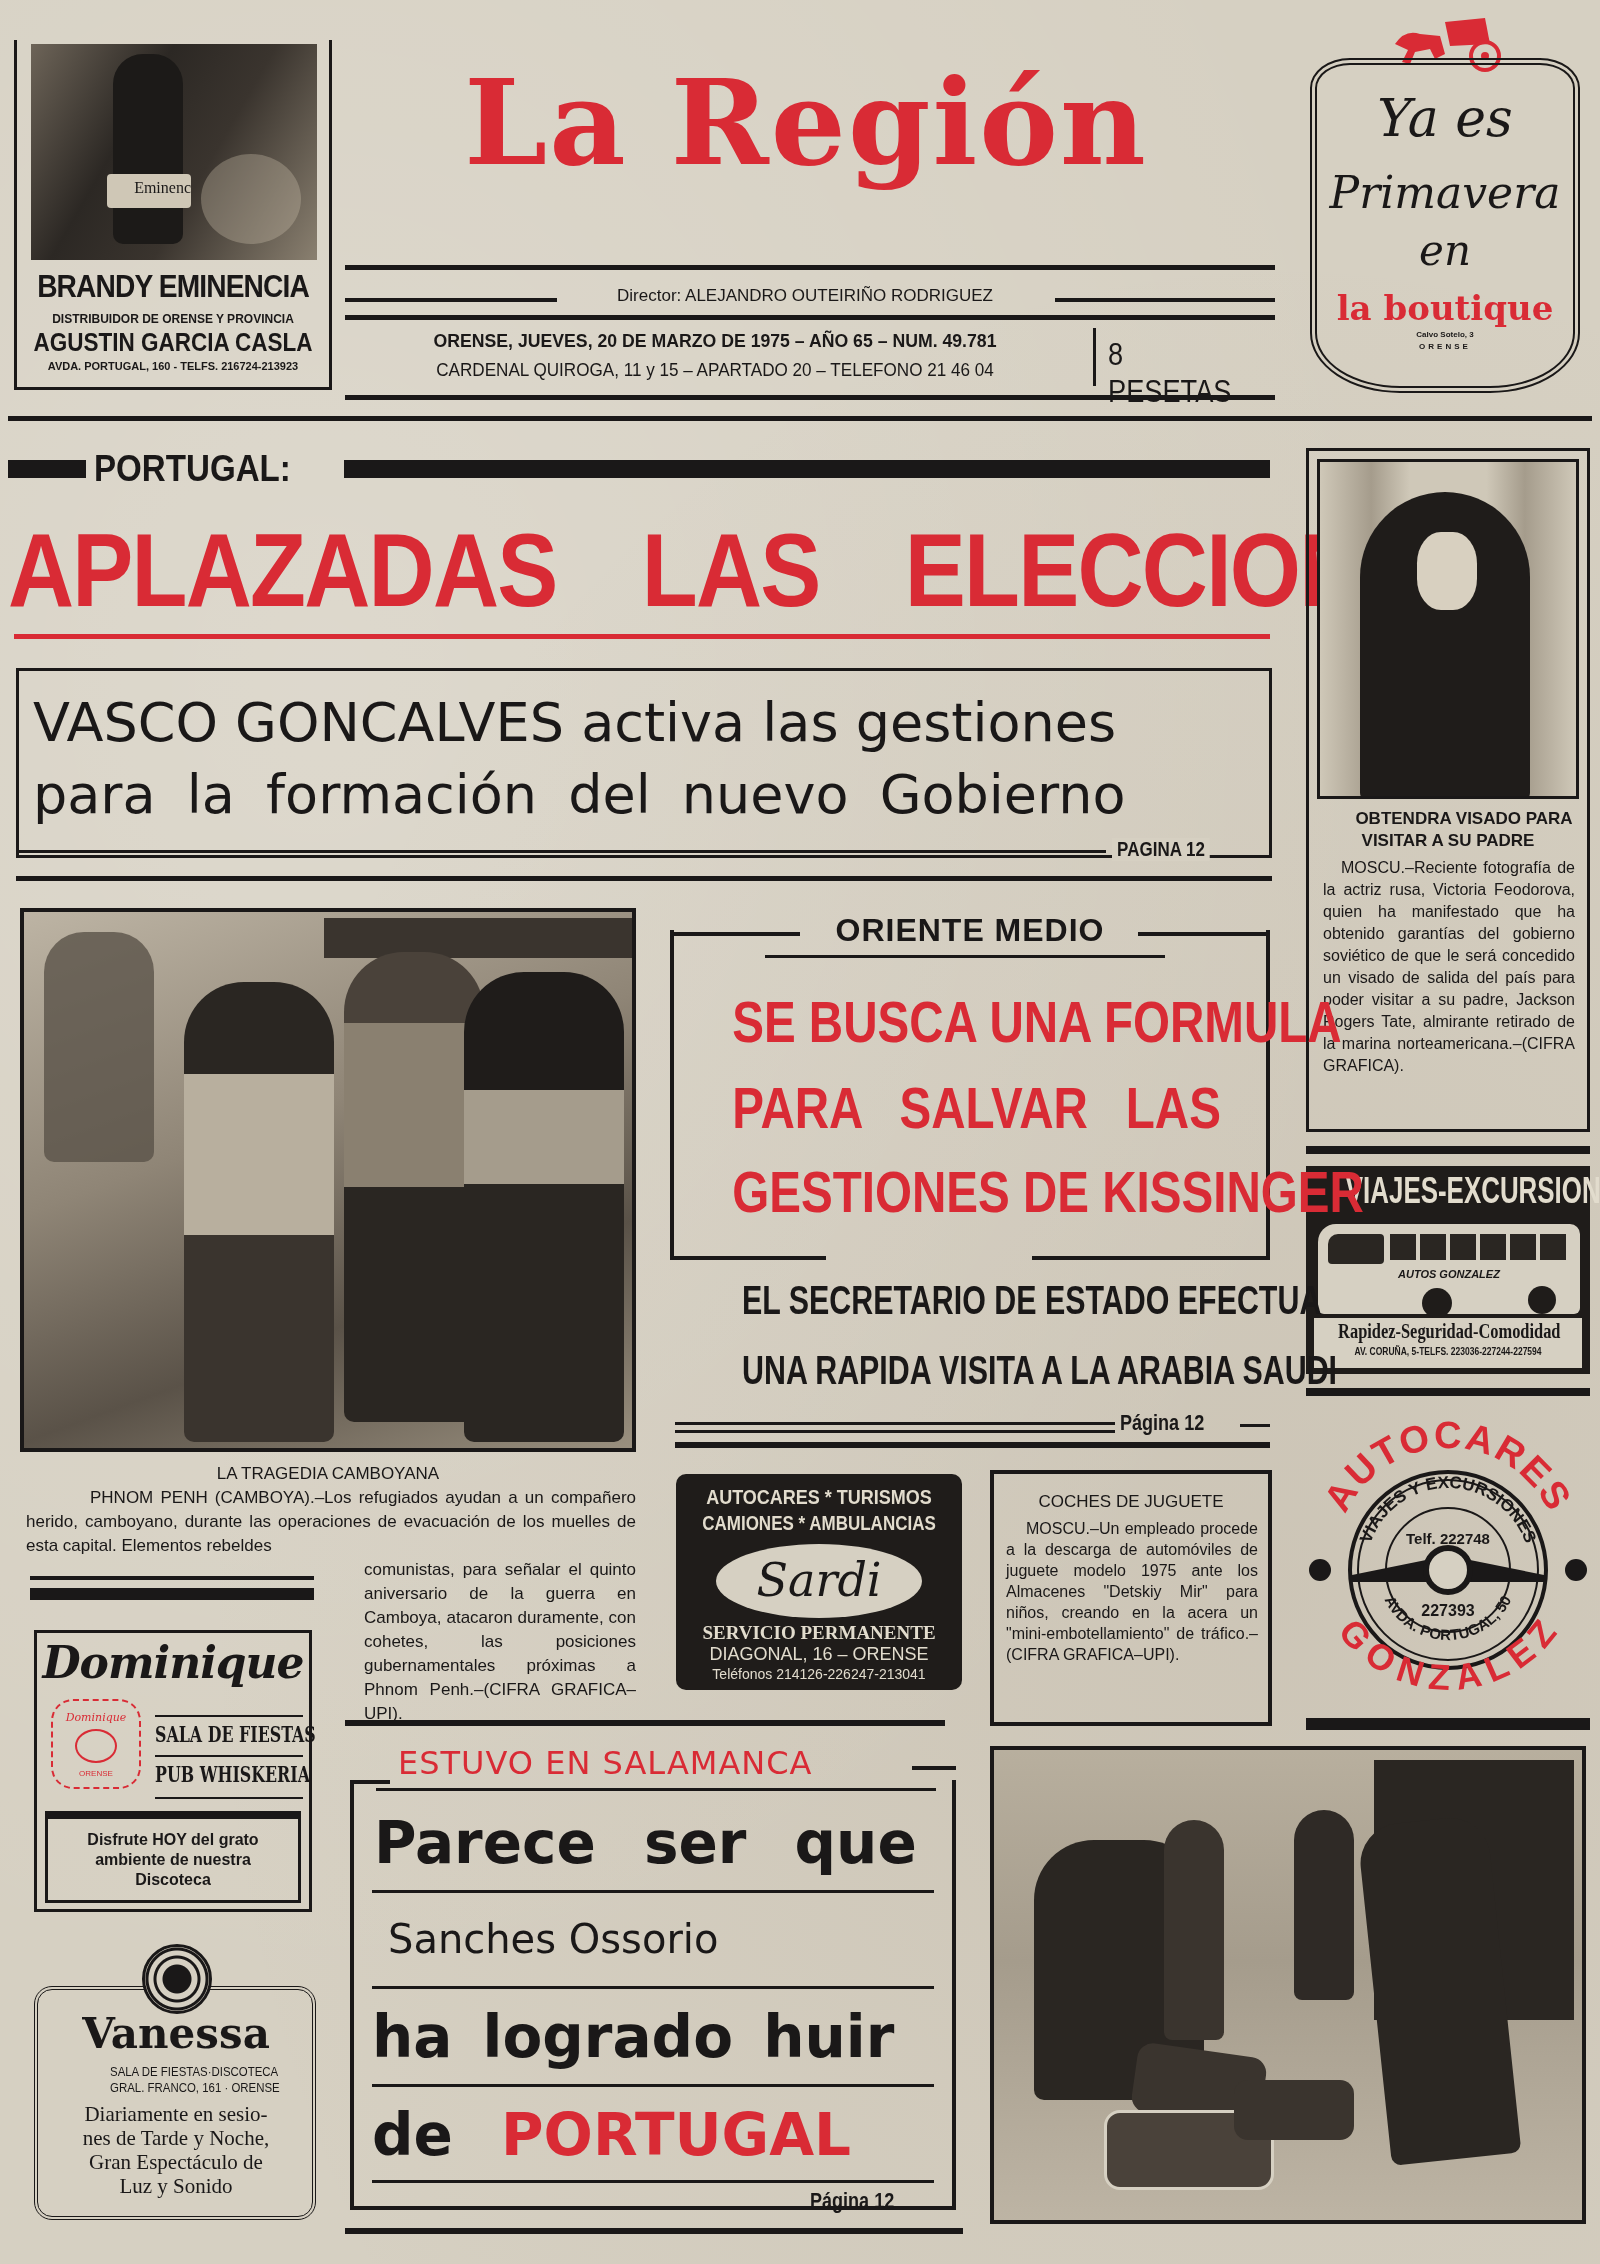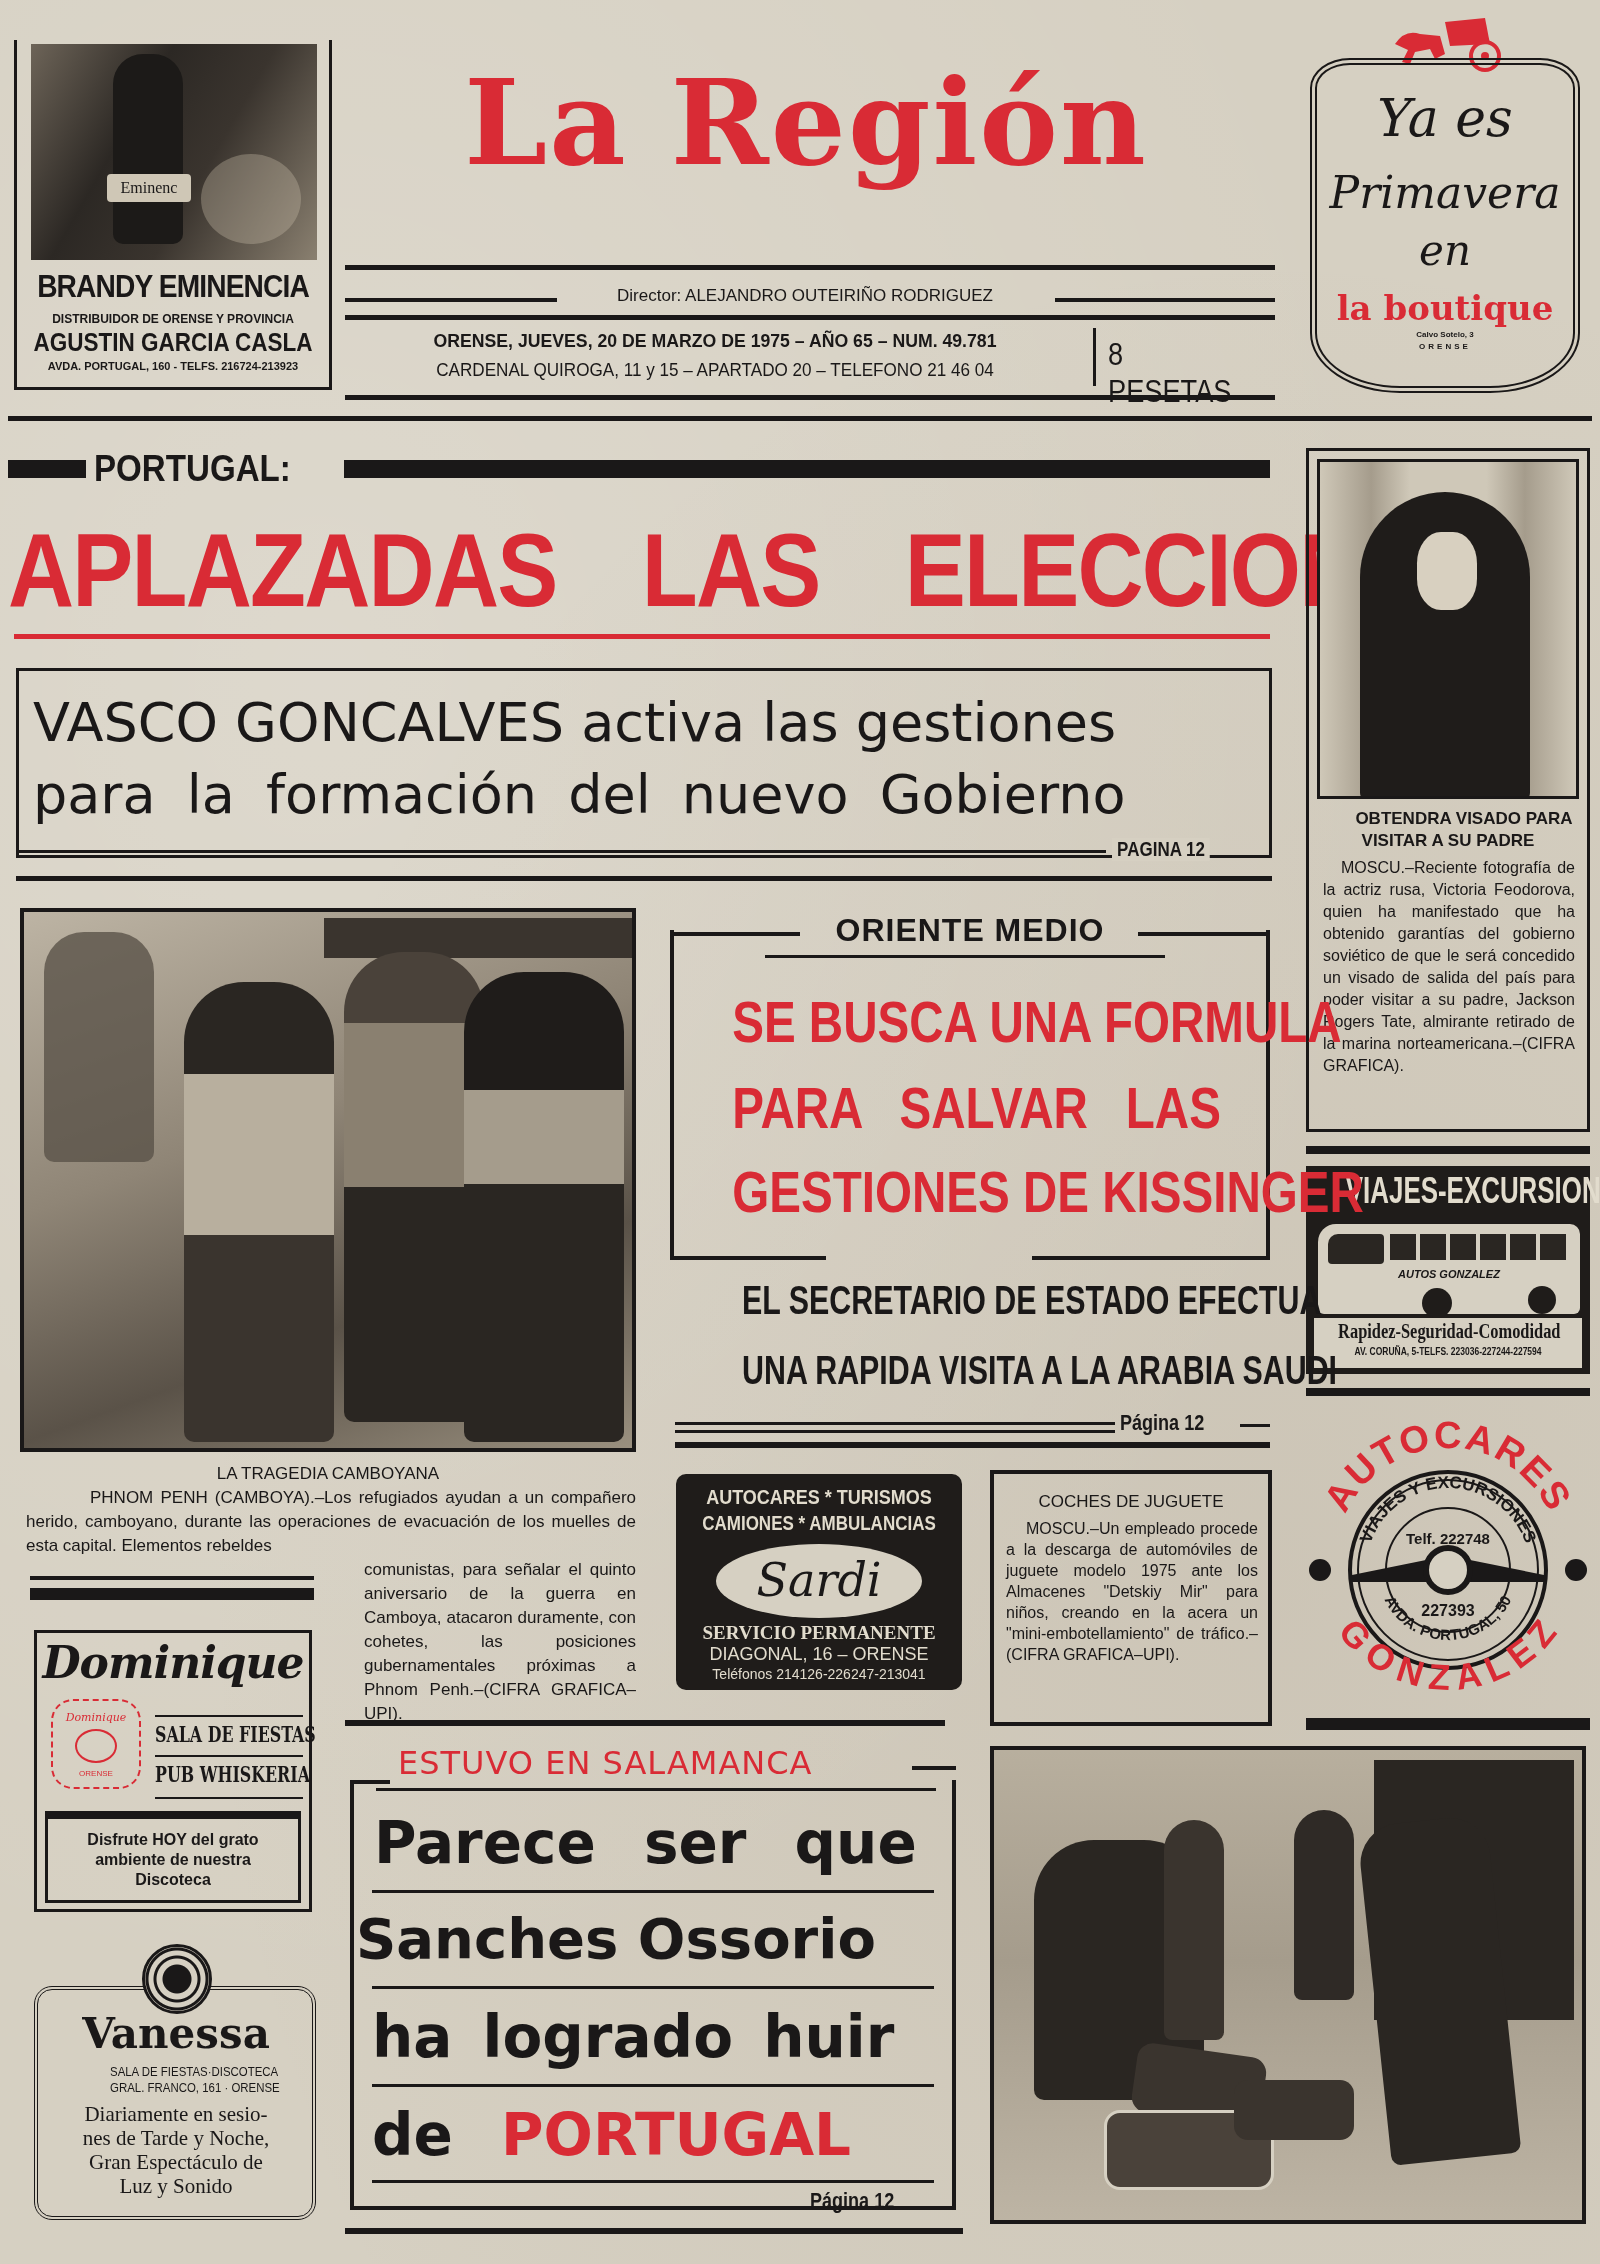--- a/index.html
+++ b/index.html
@@ -30,21 +30,21 @@
   .center { text-align: center; }
 </style>
 </head>
 <body>
 
 <div class="page">
 
   <div class="abs" style="left:14px;top:40px;width:318px;height:350px;border-right:3px solid #1a1818;border-bottom:3px solid #1a1818;border-left:3px solid #1a1818;">
     <div class="abs" style="left:14px;top:4px;width:286px;height:216px;background:linear-gradient(120deg,#6d6458 0%,#2c2824 35%,#3a342e 60%,#8a8070 100%);">
       <div class="abs" style="left:82px;top:10px;width:70px;height:190px;background:#1c1a18;border-radius:30px 30px 10px 10px;"></div>
-      <div class="abs" style="left:76px;top:130px;width:84px;height:28px;background:#cfc7b6;color:#1a1818;font-family:'Liberation Serif',serif;font-size:16px;text-align:center;line-height:28px;border-radius:4px;">Eminenc</div>
+      <div class="abs" style="left:76px;top:130px;width:84px;height:34px;background:#cfc7b6;color:#1a1818;font-family:'Liberation Serif',serif;font-size:16px;text-align:right;line-height:28px;border-radius:4px;">Eminenc</div>
       <div class="abs" style="left:170px;top:110px;width:100px;height:90px;border-radius:50%;background:rgba(200,190,170,0.35);"></div>
     </div>
     <div class="abs center" style="left:0;top:228px;width:312px;font-size:32px;font-weight:700;letter-spacing:-1px;transform:scaleX(0.88);transform-origin:center;">BRANDY EMINENCIA</div>
     <div class="abs center" style="left:0;top:272px;width:312px;font-size:12px;font-weight:700;">DISTRIBUIDOR DE ORENSE Y PROVINCIA</div>
     <div class="abs center" style="left:0;top:288px;width:312px;font-size:25px;font-weight:700;transform:scaleX(0.9);transform-origin:center;">AGUSTIN GARCIA CASLA</div>
     <div class="abs center" style="left:0;top:320px;width:312px;font-size:11px;font-weight:700;">AVDA. PORTUGAL, 160 - TELFS. 216724-213923</div>
   </div>
 
   <div class="abs red" style="left:336px;top:58px;width:940px;font-family:'DejaVu Serif',serif;font-weight:700;font-size:118px;line-height:130px;letter-spacing:2px;text-align:center;">La Región</div>
 
@@ -242,21 +242,21 @@
 
   <div class="rule" style="left:345px;top:1720px;width:600px;height:6px;"></div>
   <div class="abs red" style="left:398px;top:1744px;font-family:'DejaVu Sans',sans-serif;font-size:32px;letter-spacing:1px;">ESTUVO EN SALAMANCA</div>
   <div class="rule" style="left:376px;top:1788px;width:560px;height:3px;"></div>
   <div class="abs" style="left:350px;top:1780px;width:606px;height:430px;border-left:4px solid #1a1818;border-right:4px solid #1a1818;border-bottom:4px solid #1a1818;"></div>
   <div class="rule" style="left:350px;top:1780px;width:40px;height:4px;"></div>
   <div class="rule" style="left:912px;top:1766px;width:44px;height:4px;"></div>
 
   <div class="abs" style="left:374px;top:1808px;width:560px;font-family:'DejaVu Sans',sans-serif;font-weight:700;font-size:58px;line-height:70px;word-spacing:28px;white-space:nowrap;">Parece ser que</div>
   <div class="rule" style="left:372px;top:1890px;width:562px;height:3px;"></div>
-  <div class="abs" style="left:356px;top:1904px;width:570px;font-family:'DejaVu Sans',sans-serif;font-weight:700;font-size:56px;line-height:70px;white-space:nowrap;">Sanches Ossorio</div>
+  <div class="abs" style="left:388px;top:1904px;width:570px;font-family:'DejaVu Sans',sans-serif;font-weight:400;font-size:40px;line-height:70px;white-space:nowrap;">Sanches Ossorio</div>
   <div class="rule" style="left:372px;top:1986px;width:562px;height:3px;"></div>
   <div class="abs" style="left:372px;top:2002px;width:566px;font-family:'DejaVu Sans',sans-serif;font-weight:700;font-size:58px;line-height:70px;word-spacing:10px;white-space:nowrap;">ha logrado huir</div>
   <div class="rule" style="left:372px;top:2084px;width:562px;height:3px;"></div>
   <div class="abs" style="left:372px;top:2100px;width:566px;font-family:'DejaVu Sans',sans-serif;font-weight:700;font-size:58px;line-height:70px;white-space:nowrap;">
     <span>de</span>
     <span class="red" style="margin-left:28px;">PORTUGAL</span>
   </div>
   <div class="rule" style="left:372px;top:2180px;width:562px;height:3px;"></div>
   <div class="abs" style="left:810px;top:2188px;font-size:22px;font-weight:700;transform:scaleX(0.82);transform-origin:left;">Página 12</div>
   <div class="rule" style="left:345px;top:2228px;width:618px;height:6px;"></div>

